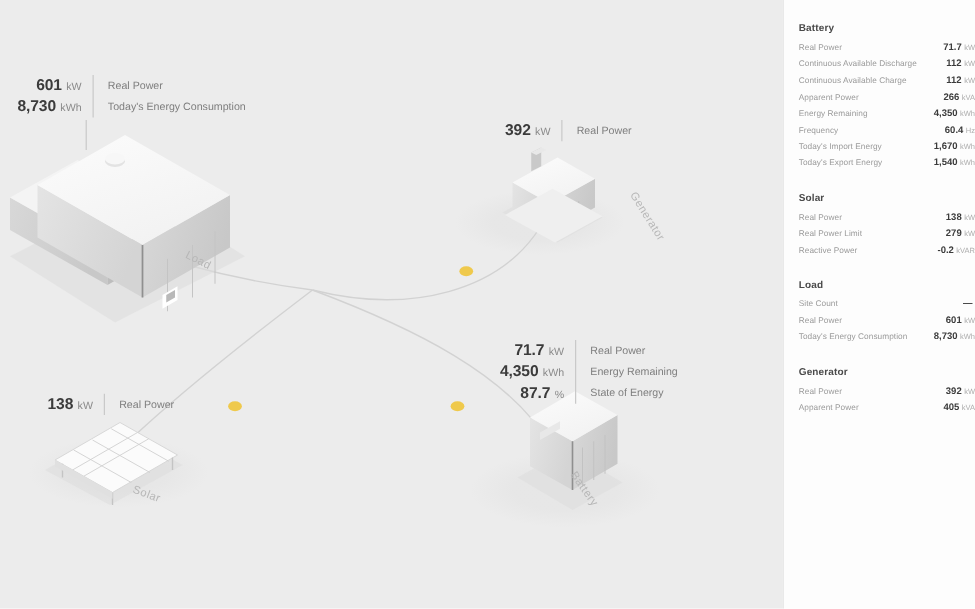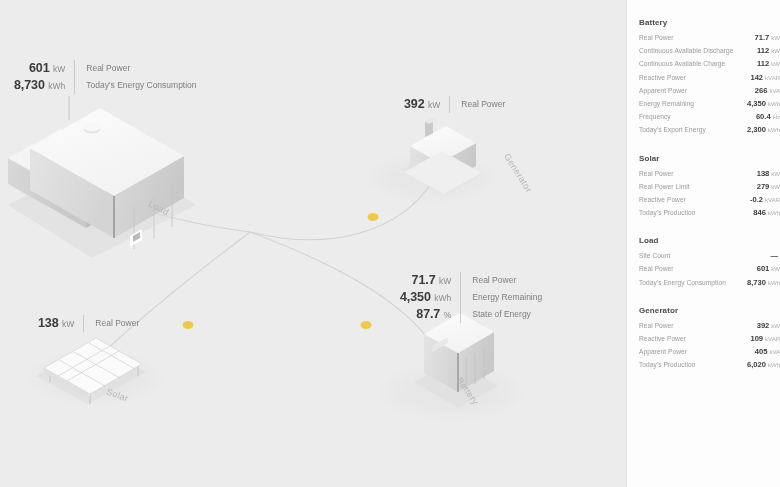--- a/index.html
+++ b/index.html
@@ -361,27 +361,20 @@
           </span>
         </div>
         <div class="stat-row">
           <span class="stat-label">Continuous Available Charge</span>
           <span class="stat-value-wrap">
             <span class="stat-value">112</span>
             <span class="stat-unit">kW</span>
           </span>
         </div>
         <div class="stat-row">
-          <span class="stat-label">Reactive Power</span>
-          <span class="stat-value-wrap">
-            <span class="stat-value">142</span>
-            <span class="stat-unit">kVAR</span>
-          </span>
-        </div>
-        <div class="stat-row">
           <span class="stat-label">Apparent Power</span>
           <span class="stat-value-wrap">
             <span class="stat-value">266</span>
             <span class="stat-unit">kVA</span>
           </span>
         </div>
         <div class="stat-row">
           <span class="stat-label">Energy Remaining</span>
           <span class="stat-value-wrap">
             <span class="stat-value">4,350</span>
@@ -389,23 +382,30 @@
           </span>
         </div>
         <div class="stat-row">
           <span class="stat-label">Frequency</span>
           <span class="stat-value-wrap">
             <span class="stat-value">60.4</span>
             <span class="stat-unit">Hz</span>
           </span>
         </div>
         <div class="stat-row">
+          <span class="stat-label">Today's Import Energy</span>
+          <span class="stat-value-wrap">
+            <span class="stat-value">1,670</span>
+            <span class="stat-unit">kWh</span>
+          </span>
+        </div>
+        <div class="stat-row">
           <span class="stat-label">Today's Export Energy</span>
           <span class="stat-value-wrap">
-            <span class="stat-value">2,300</span>
+            <span class="stat-value">1,540</span>
             <span class="stat-unit">kWh</span>
           </span>
         </div>
       </div>
       <div class="stats-group">
         <div class="stats-group-title">Solar</div>
         <div class="stat-row">
           <span class="stat-label">Real Power</span>
           <span class="stat-value-wrap">
             <span class="stat-value">138</span>
@@ -419,27 +419,20 @@
             <span class="stat-unit">kW</span>
           </span>
         </div>
         <div class="stat-row">
           <span class="stat-label">Reactive Power</span>
           <span class="stat-value-wrap">
             <span class="stat-value">-0.2</span>
             <span class="stat-unit">kVAR</span>
           </span>
         </div>
-        <div class="stat-row">
-          <span class="stat-label">Today's Production</span>
-          <span class="stat-value-wrap">
-            <span class="stat-value">846</span>
-            <span class="stat-unit">kWh</span>
-          </span>
-        </div>
       </div>
       <div class="stats-group">
         <div class="stats-group-title">Load</div>
         <div class="stat-row">
           <span class="stat-label">Site Count</span>
           <span class="stat-value-wrap">
             <span class="stat-value">—</span>
             <span class="stat-unit"></span>
           </span>
         </div>
@@ -461,36 +454,22 @@
       <div class="stats-group">
         <div class="stats-group-title">Generator</div>
         <div class="stat-row">
           <span class="stat-label">Real Power</span>
           <span class="stat-value-wrap">
             <span class="stat-value">392</span>
             <span class="stat-unit">kW</span>
           </span>
         </div>
         <div class="stat-row">
-          <span class="stat-label">Reactive Power</span>
-          <span class="stat-value-wrap">
-            <span class="stat-value">109</span>
-            <span class="stat-unit">kVAR</span>
-          </span>
-        </div>
-        <div class="stat-row">
           <span class="stat-label">Apparent Power</span>
           <span class="stat-value-wrap">
             <span class="stat-value">405</span>
             <span class="stat-unit">kVA</span>
           </span>
         </div>
-        <div class="stat-row">
-          <span class="stat-label">Today's Production</span>
-          <span class="stat-value-wrap">
-            <span class="stat-value">6,020</span>
-            <span class="stat-unit">kWh</span>
-          </span>
-        </div>
       </div>
     </div>
 
 </div>
 
 </body></html>

